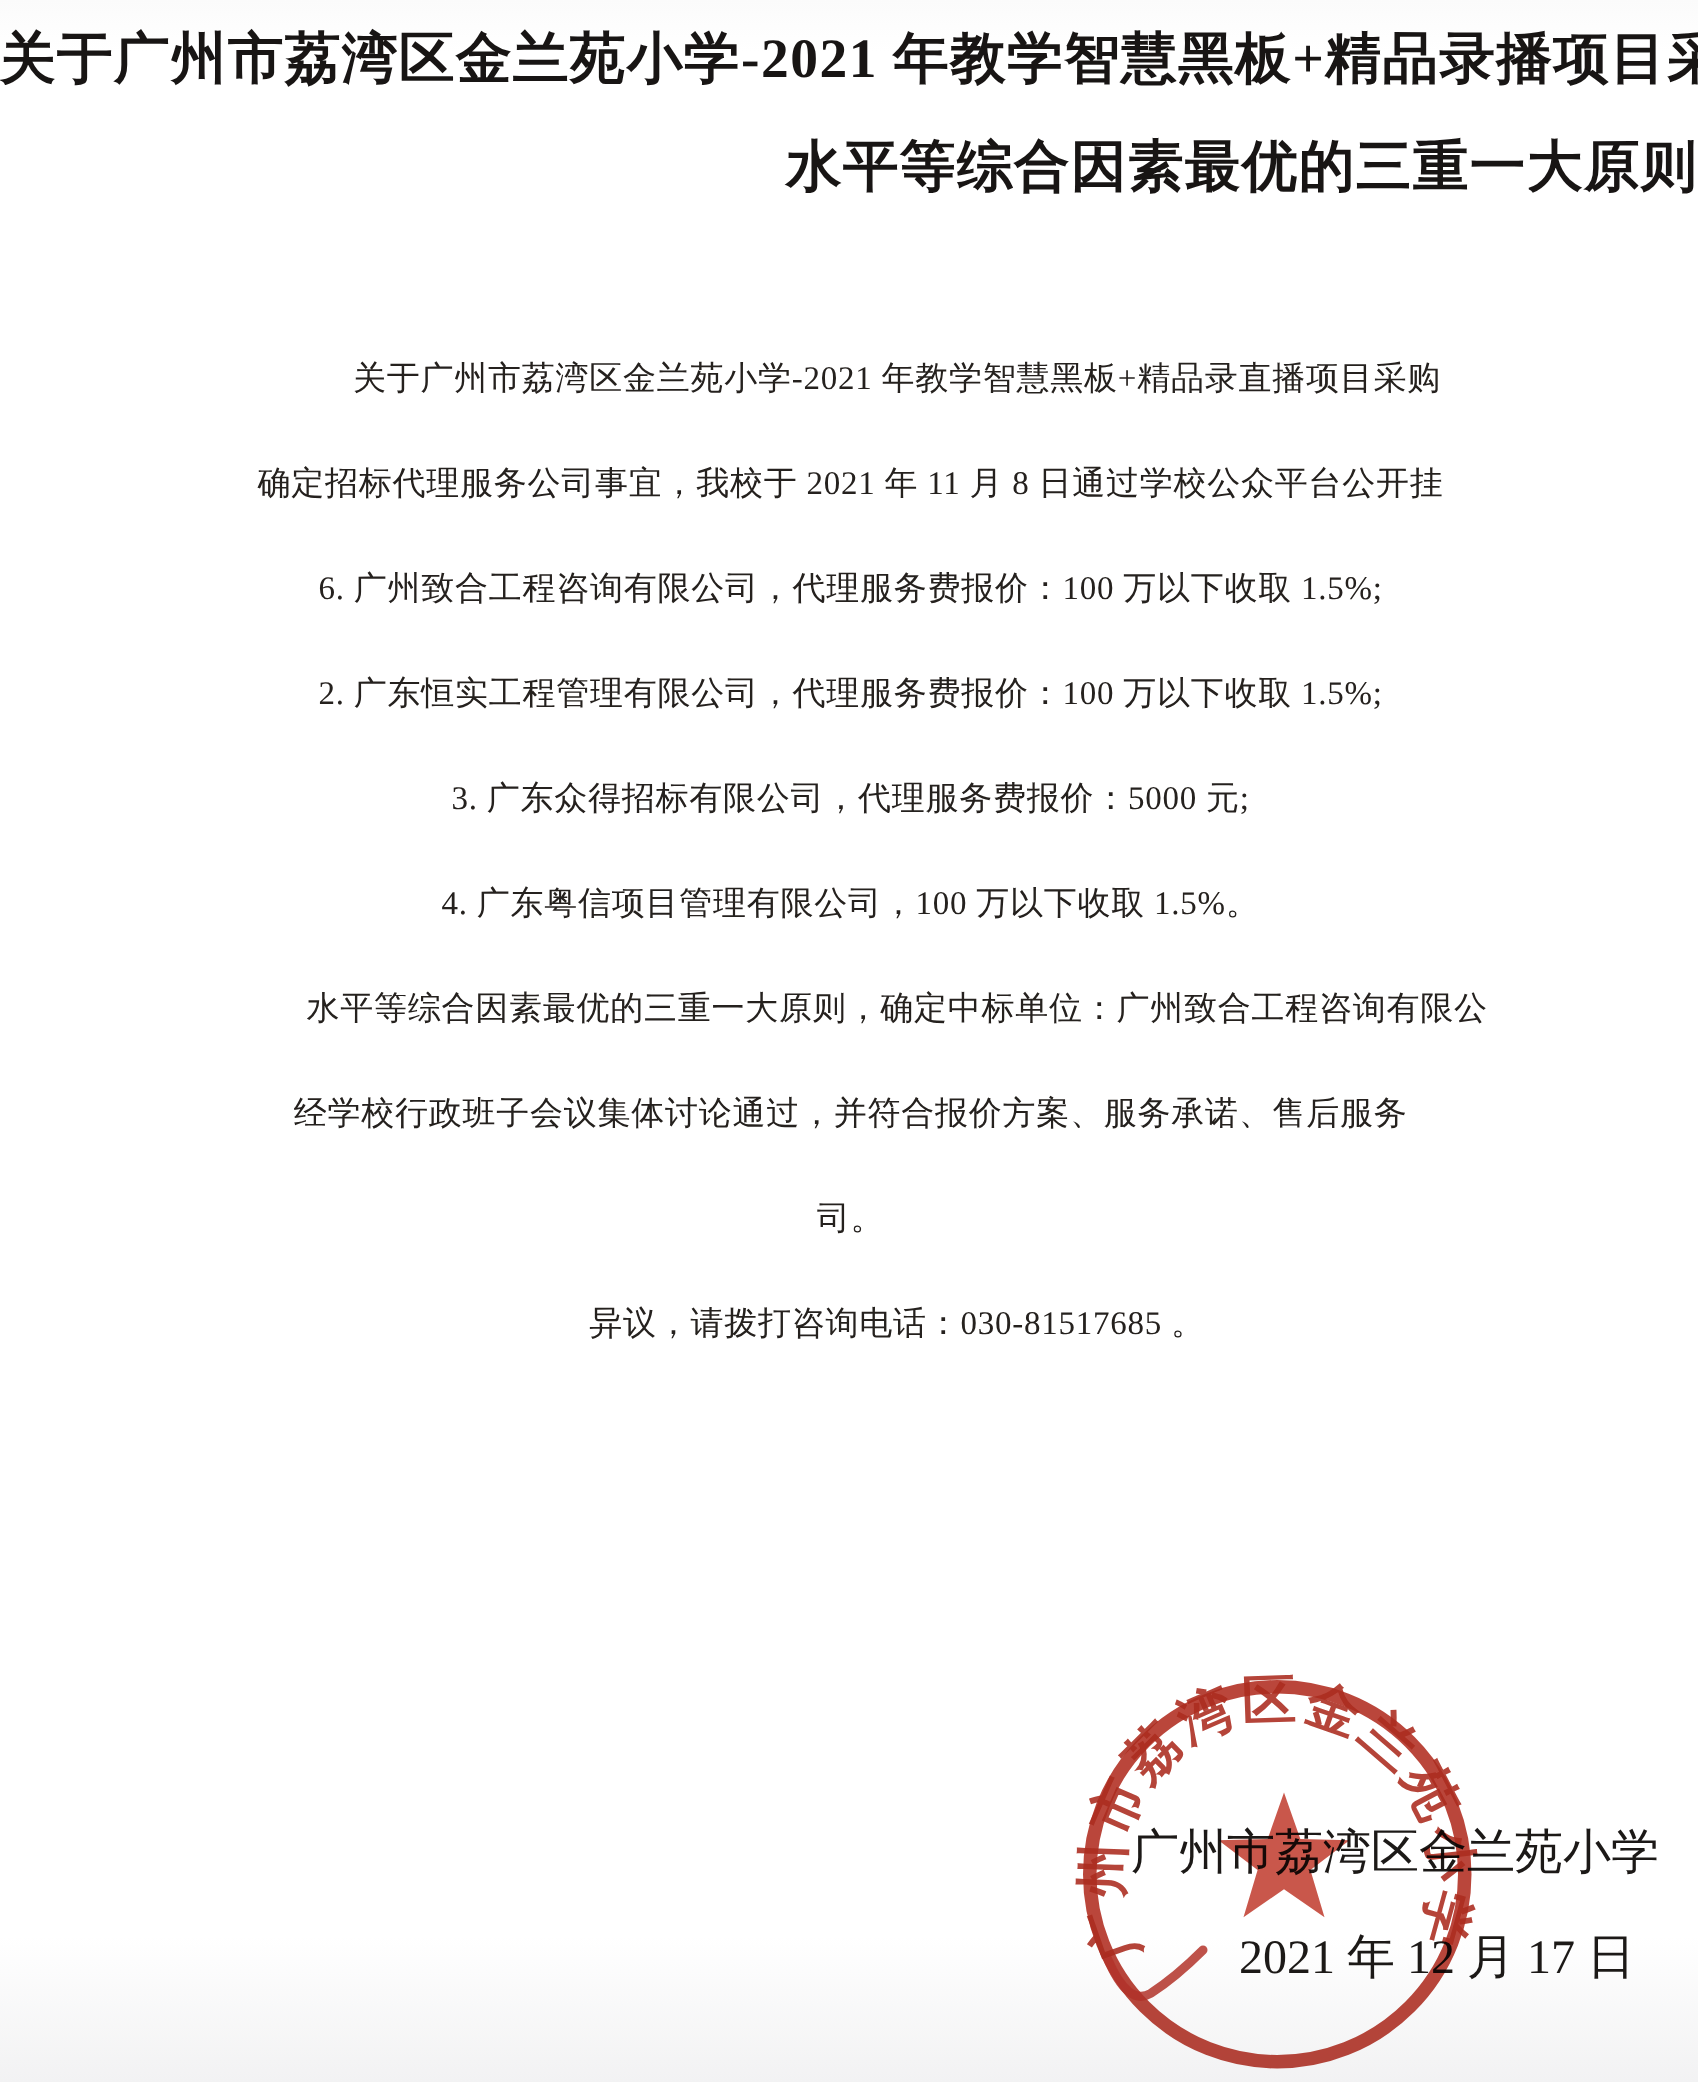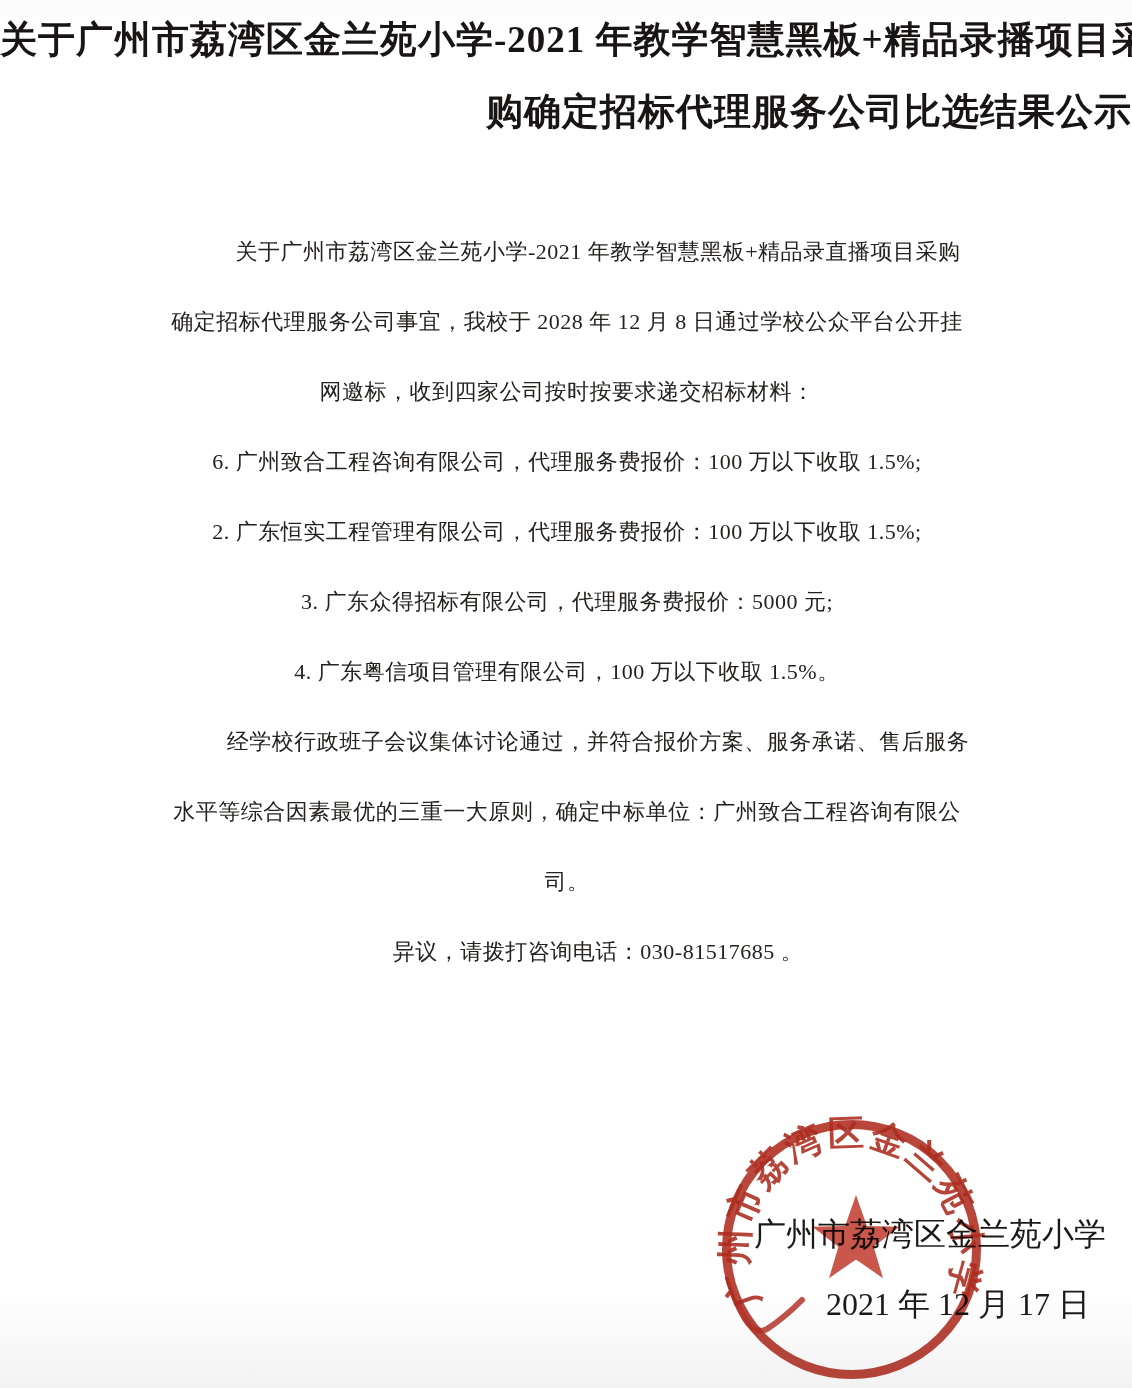--- a/index.html
+++ b/index.html
@@ -66,44 +66,43 @@
     font-weight: 700;
   }
 </style>
 </head>
 <body>
 
 <div class="page">
 
   <h1 class="title" id="title">
       <div class="title-line">关于广州市荔湾区金兰苑小学-2021 年教学智慧黑板+精品录播项目采</div>
-      <div class="title-line">购确定招标代理服务公司比选结果公示</div>
+      <div class="title-line">水平等综合因素最优的三重一大原则</div>
     </h1>
 
   <div class="body-block" id="body">
       <div class="para indent-first">
         <div class="line">关于广州市荔湾区金兰苑小学-2021 年教学智慧黑板+精品录直播项目采购</div>
-        <div class="line">确定招标代理服务公司事宜，我校于 2028 年 12 月 8 日通过学校公众平台公开挂</div>
-        <div class="line">网邀标，收到四家公司按时按要求递交柖标材料：</div>
+        <div class="line">确定招标代理服务公司事宜，我校于 2021 年 11 月 8 日通过学校公众平台公开挂</div>
       </div>
       <div class="para">
         <div class="line">6. 广州致合工程咨询有限公司，代理服务费报价：100 万以下收取 1.5%;</div>
       </div>
       <div class="para">
         <div class="line">2. 广东恒实工程管理有限公司，代理服务费报价：100 万以下收取 1.5%;</div>
       </div>
       <div class="para">
         <div class="line">3. 广东众得招标有限公司，代理服务费报价：5000 元;</div>
       </div>
       <div class="para">
         <div class="line">4. 广东粤信项目管理有限公司，100 万以下收取 1.5%。</div>
       </div>
       <div class="para indent-first">
+        <div class="line">水平等综合因素最优的三重一大原则，确定中标单位：广州致合工程咨询有限公</div>
         <div class="line">经学校行政班子会议集体讨论通过，并符合报价方案、服务承诺、售后服务</div>
-        <div class="line">水平等综合因素最优的三重一大原则，确定中标单位：广州致合工程咨询有限公</div>
         <div class="line">司。</div>
       </div>
       <div class="para indent-first">
         <div class="line">异议，请拨打咨询电话：030-81517685 。</div>
       </div>
     </div>
 
   <div class="signature">
     <div class="sig-org">广州市荔湾区金兰苑小学</div>
     <div class="sig-date">2021 年 12 月 17 日</div>

